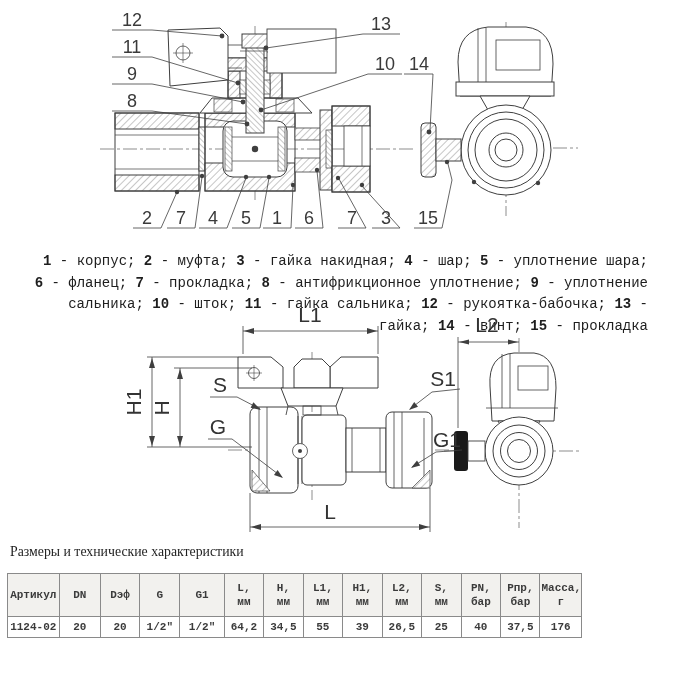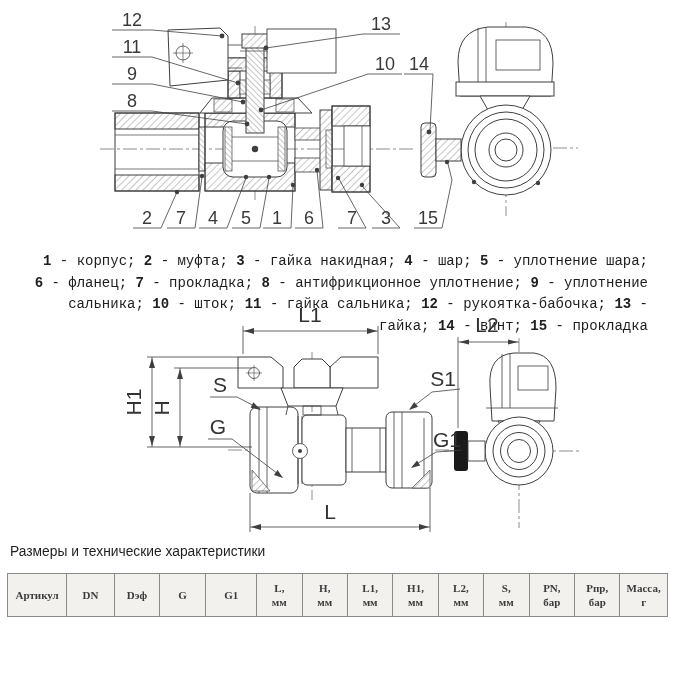--- a/index.html
+++ b/index.html
@@ -4,24 +4,24 @@
 <style>
   html,body{margin:0;padding:0;background:#fff;}
   .page{position:relative;width:675px;height:700px;background:#fff;overflow:hidden;
         font-family:"Liberation Sans",sans-serif;}
   svg text{user-select:none;}
   .callout{font-family:"Liberation Sans",sans-serif;font-size:18px;fill:#3a3a3a;}
   .dimlbl{font-family:"Liberation Sans",sans-serif;font-size:21px;fill:#333;}
   .legend{position:absolute;top:237px;left:28px;width:620px;text-align:right;
           font-family:Liberation Mono, monospace;font-size:14px;line-height:1.55;color:#1e1e1e;}
   .legend b{font-weight:700;}
-  .section-title{position:absolute;top:544px;left:10px;font-family:Liberation Sans, sans-serif;
+  .section-title{position:absolute;top:544px;left:10px;font-family:Liberation Serif, serif;
           font-size:13.8px;color:#1e1e1e;}
-  table.specs{position:absolute;top:573px;left:7px;width:661px;border-collapse:collapse;
-          table-layout:fixed;font-family:Liberation Serif, serif;}
+  table.specs{position:absolute;top:573px;left:7px;width:575px;border-collapse:collapse;
+          table-layout:fixed;font-family:Liberation Mono, monospace;}
   table.specs th,table.specs td{border:1px solid #8a8a8a;color:#3b3b3b;font-weight:700;
           font-size:11px;text-align:center;vertical-align:middle;padding:0 1px;overflow:hidden;}
   table.specs th{background:#f2f1ee;height:42px;white-space:pre-line;line-height:1.3;}
   table.specs td{height:20px;background:#fff;}
 </style>
 </head>
 <body>
 
 <div class="page">
 
@@ -333,16 +333,32 @@
 мм</th>
           <th>PN,
 бар</th>
           <th>Pпр,
 бар</th>
           <th>Масса,
 г</th>
         </tr>
       </thead>
     <tbody>
+        <tr>
+          <td>1124-02</td>
+          <td>20</td>
+          <td>20</td>
+          <td>1/2"</td>
+          <td>1/2"</td>
+          <td>64,2</td>
+          <td>34,5</td>
+          <td>55</td>
+          <td>39</td>
+          <td>26,5</td>
+          <td>25</td>
+          <td>40</td>
+          <td>37,5</td>
+          <td>176</td>
+        </tr>
       </tbody>
   </table>
 
 </div>
 
 </body></html>

